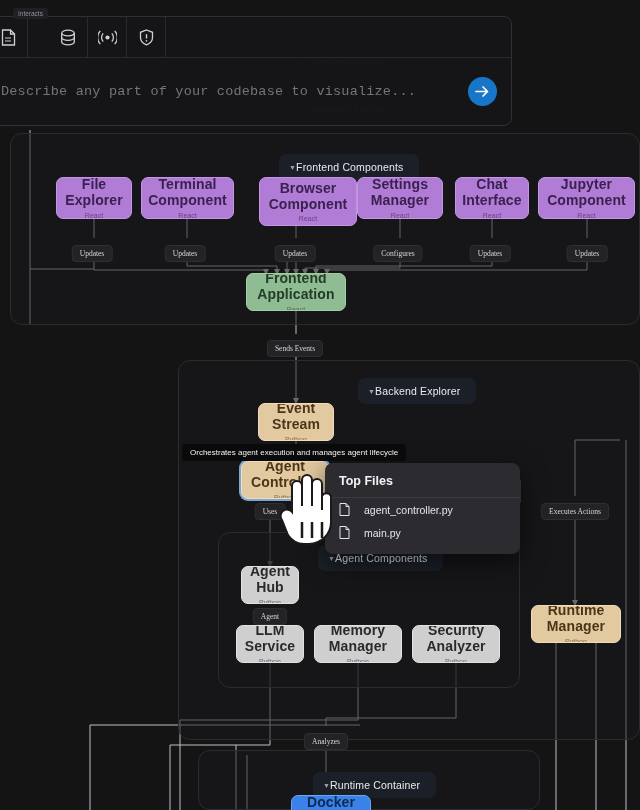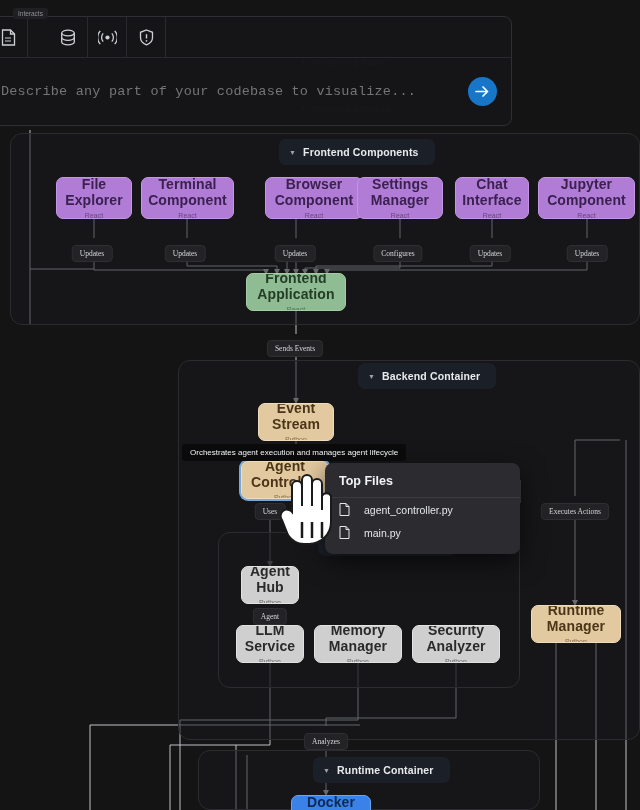--- a/index.html
+++ b/index.html
@@ -23,24 +23,24 @@
     border-radius: 12px;
     background: rgba(24,24,27,0.55);
   }
   .group-badge {
     position: absolute;
     background: #1b2028;
     border-radius: 7px;
     padding: 7px 16px 7px 10px;
     color: #e8eaed;
     font-size: 10.5px;
-    font-weight: bold;
+    font-weight: normal;
     letter-spacing: .15px;
     white-space: nowrap;
-    display: flex; align-items: center; gap: 7px;
+    display: flex; align-items: center;  margin-top: 15px;
   }
   .group-badge .caret { font-size: 7px; color: #9aa0a6; line-height: 1; }
 
   
   .node {
     position: absolute;
     border-radius: 7px;
     display: flex; flex-direction: column;
     align-items: center; justify-content: center;
     text-align: center;
@@ -220,40 +220,40 @@
     <div class="group-box" style="left:178px;top:360px;width:462px;height:380px"></div>
     <div class="group-box" style="left:218px;top:532px;width:302px;height:156px"></div>
     <div class="group-box" style="left:198px;top:750px;width:342px;height:60px"></div>
 
     <div class="group-badge" style="left:279px;top:139px">
       <span class="caret">▼</span>
       <span>Frontend Components</span>
     </div>
     <div class="group-badge" style="left:358px;top:363px">
       <span class="caret">▼</span>
-      <span>Backend Container</span>
+      <span>Backend Explorer</span>
     </div>
     <div class="group-badge" style="left:318px;top:530px">
       <span class="caret">▼</span>
       <span>Agent Components</span>
     </div>
     <div class="group-badge" style="left:313px;top:757px">
       <span class="caret">▼</span>
       <span>Runtime Container</span>
     </div>
 
     <div class="node purple" style="left:56px;top:177px;width:76px;height:42px">
       <div class="n-title">File Explorer</div>
       <div class="n-sub">React</div>
     </div>
     <div class="node purple" style="left:141px;top:177px;width:93px;height:42px">
       <div class="n-title">Terminal Component</div>
       <div class="n-sub">React</div>
     </div>
-    <div class="node purple" style="left:265px;top:177px;width:98px;height:42px">
+    <div class="node purple" style="left:259px;top:177px;width:98px;height:49px">
       <div class="n-title">Browser Component</div>
       <div class="n-sub">React</div>
     </div>
     <div class="node purple" style="left:357px;top:177px;width:86px;height:42px">
       <div class="n-title">Settings Manager</div>
       <div class="n-sub">React</div>
     </div>
     <div class="node purple" style="left:455px;top:177px;width:74px;height:42px">
       <div class="n-title">Chat Interface</div>
       <div class="n-sub">React</div>

